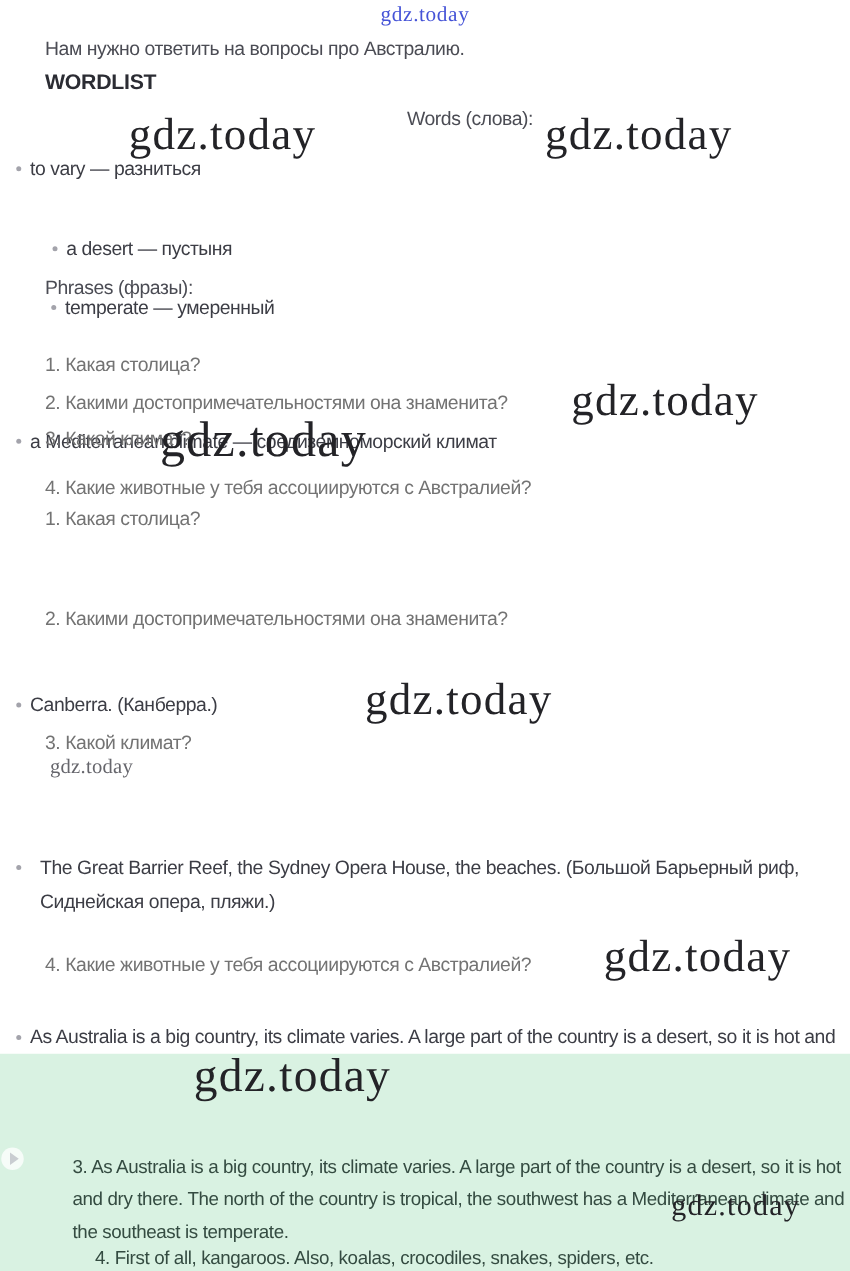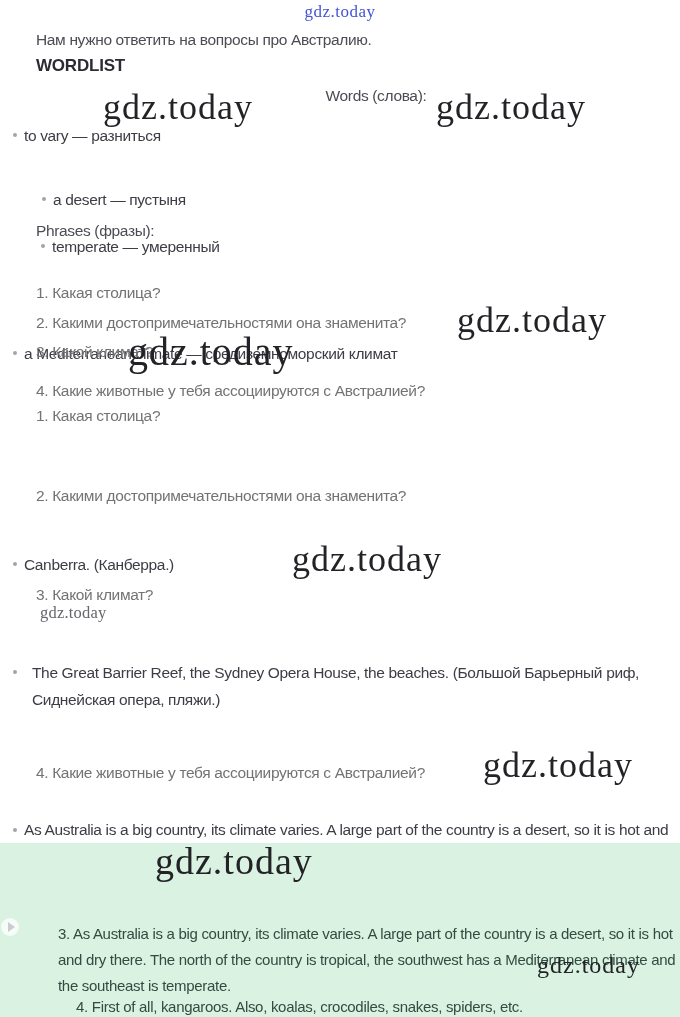--- a/index.html
+++ b/index.html
@@ -79,21 +79,21 @@
 <div class="abs question line" style="top:314px;">2. Какими достопримечательностями она знаменита?</div>
 <span class="wm wm-big" style="left:457px;top:299px;">gdz.today</span>
 <div class="abs question line" style="top:343px;">3. Какой климат?</div>
 <span class="wm wm-big" style="left:128px;top:328px;font-size:40px;">gdz.today</span>
 <div class="abs question line" style="top:382px;">4. Какие животные у тебя ассоциируются с Австралией?</div>
 
 <div class="abs question line" style="top:407px;">1. Какая столица?</div>
 <div class="abs bullet line" style="top:441px;">Canberra. (Канберра.)</div>
 
 <div class="abs question line" style="top:487px;">2. Какими достопримечательностями она знаменита?</div>
-<div class="abs bullet para" style="top:521px;line-height:27.5px;padding-left:32px;">The Great Barrier Reef, the Sydney Opera House, the beaches. (Большой Барьерный риф, Сиднейская опера, пляжи.)</div>
+<div class="abs bullet para" style="top:543px;line-height:27.5px;padding-left:32px;">The Great Barrier Reef, the Sydney Opera House, the beaches. (Большой Барьерный риф, Сиднейская опера, пляжи.)</div>
 <span class="wm wm-big" style="left:292px;top:538px;">gdz.today</span>
 
 <div class="abs question line" style="top:586px;">3. Какой климат?</div>
 <span class="wm wm-small" style="left:40px;top:603px;">gdz.today</span>
 <div class="abs bullet para" style="top:624px;width:652px;">As Australia is a big country, its climate varies. A large part of the country is a desert, so it is hot and dry there. The north of the country is tropical, the southwest has a Mediterranean climate and the southeast is temperate. (Поскольку Австралия — большая страна, её климат разнится. Большая части страны — пустыня, так что там жарко и сухо. Север страны — тропический, на юго-западе средиземноморский климат, а на юго-востоке — умеренный.)</div>
 
 <div class="abs question line" style="top:764px;">4. Какие животные у тебя ассоциируются с Австралией?</div>
 <span class="wm wm-big" style="left:483px;top:744px;">gdz.today</span>
 
 <div class="summary-box">

